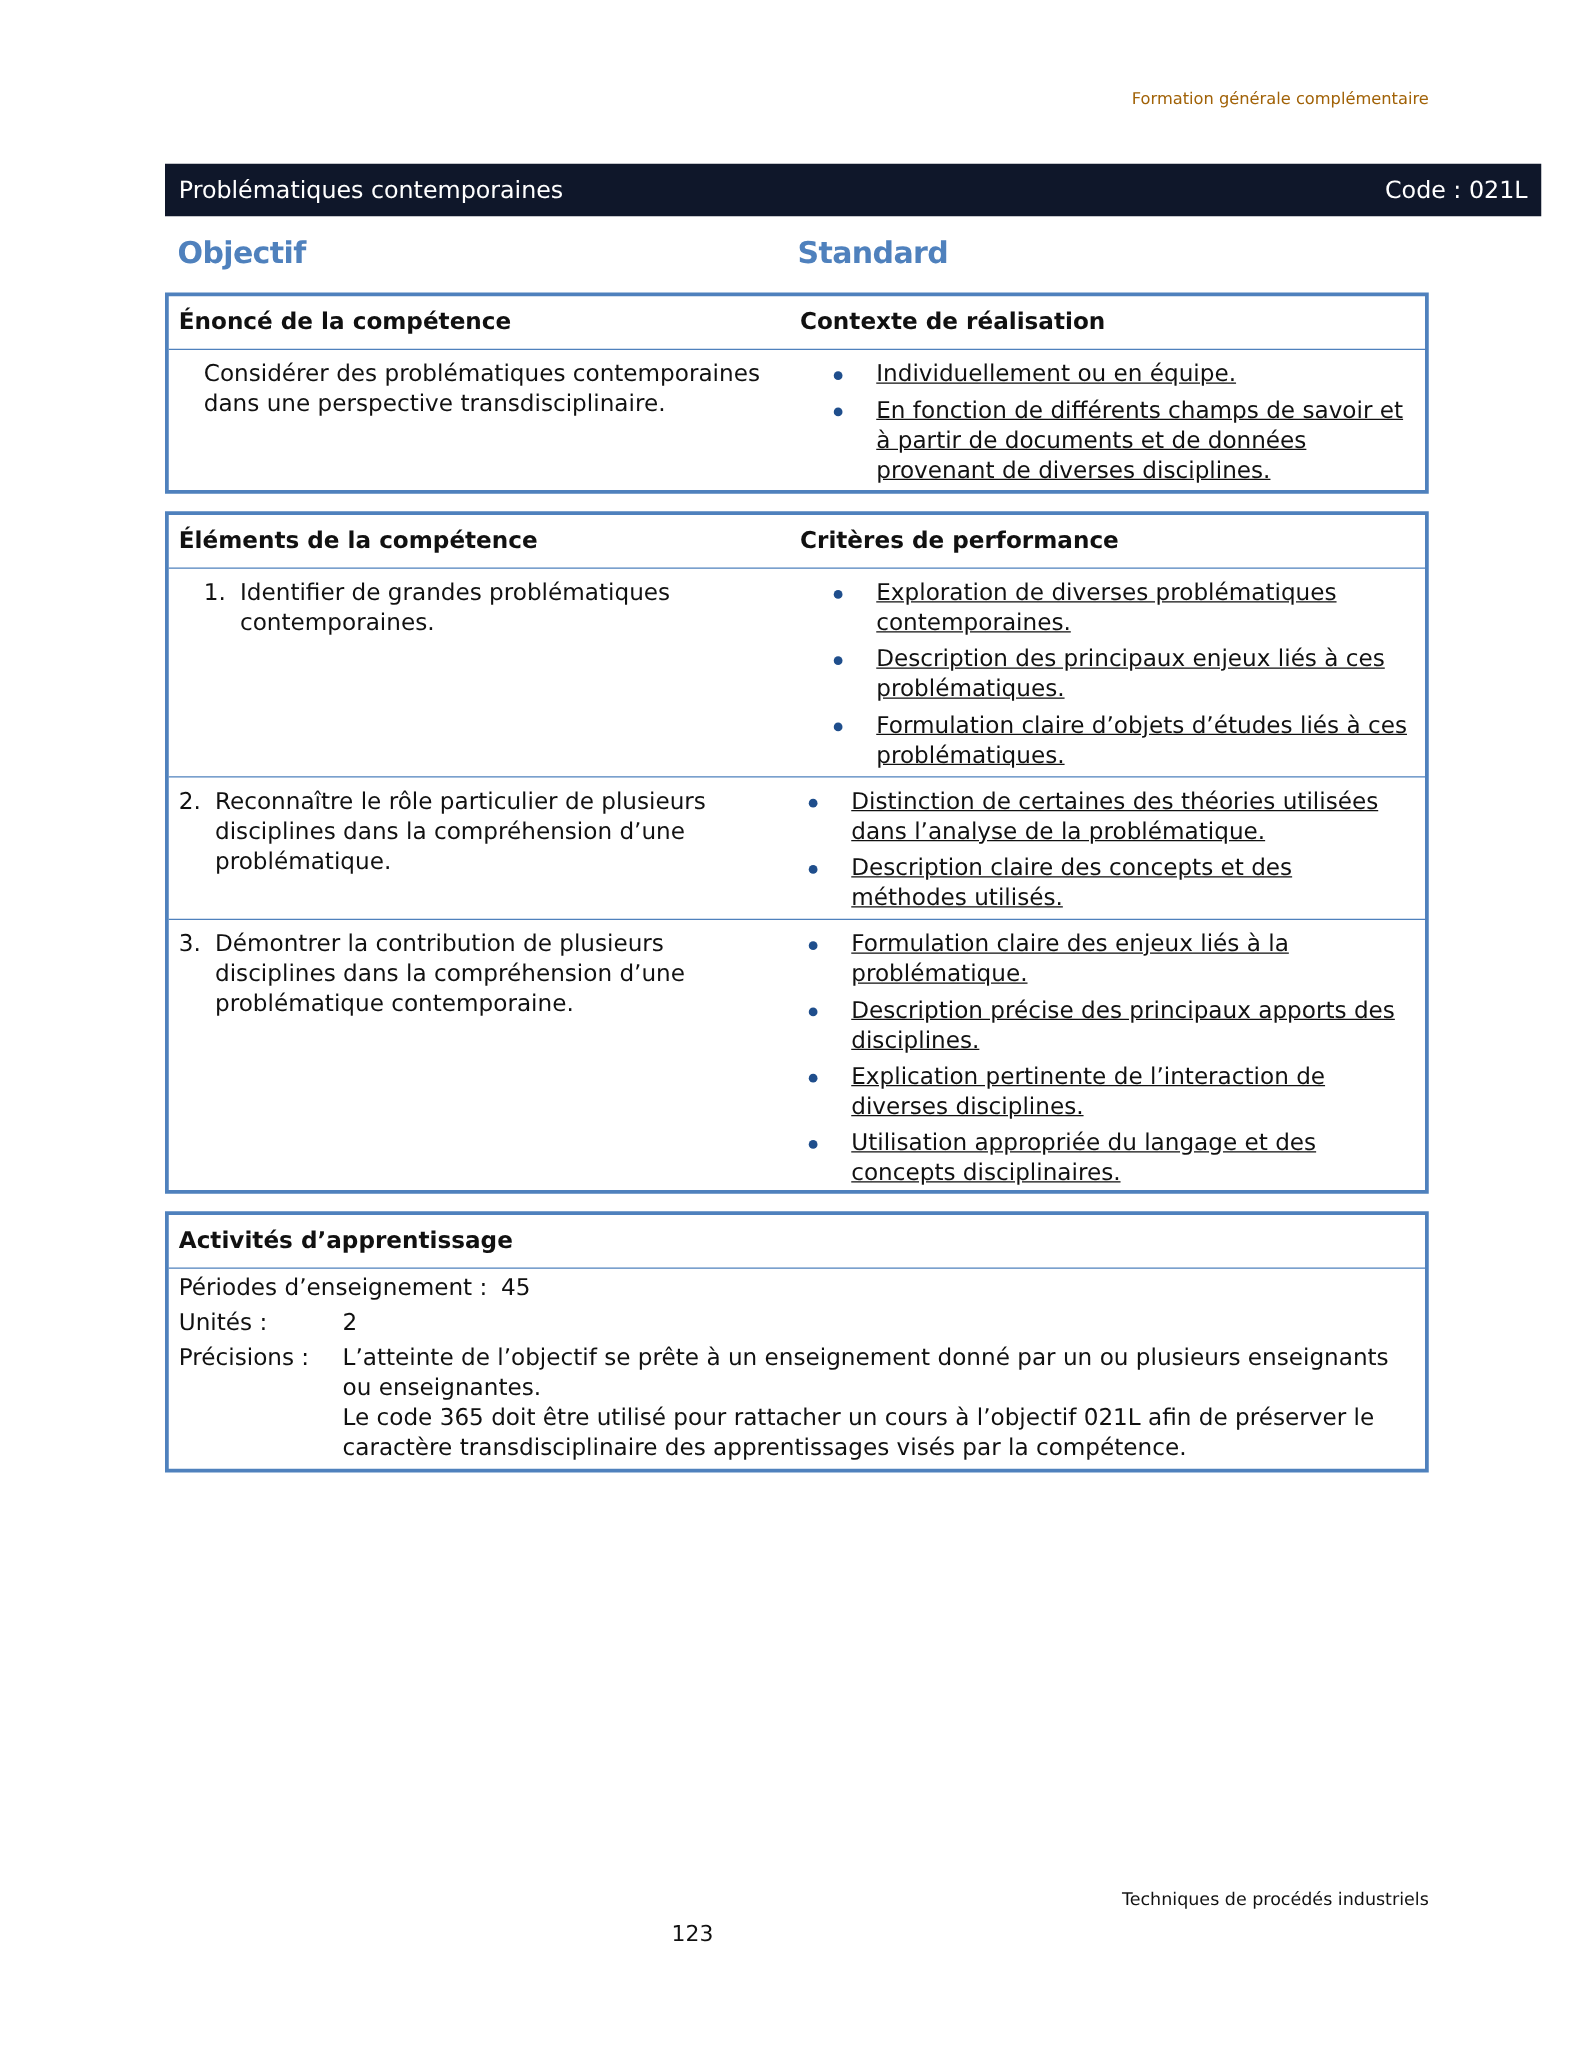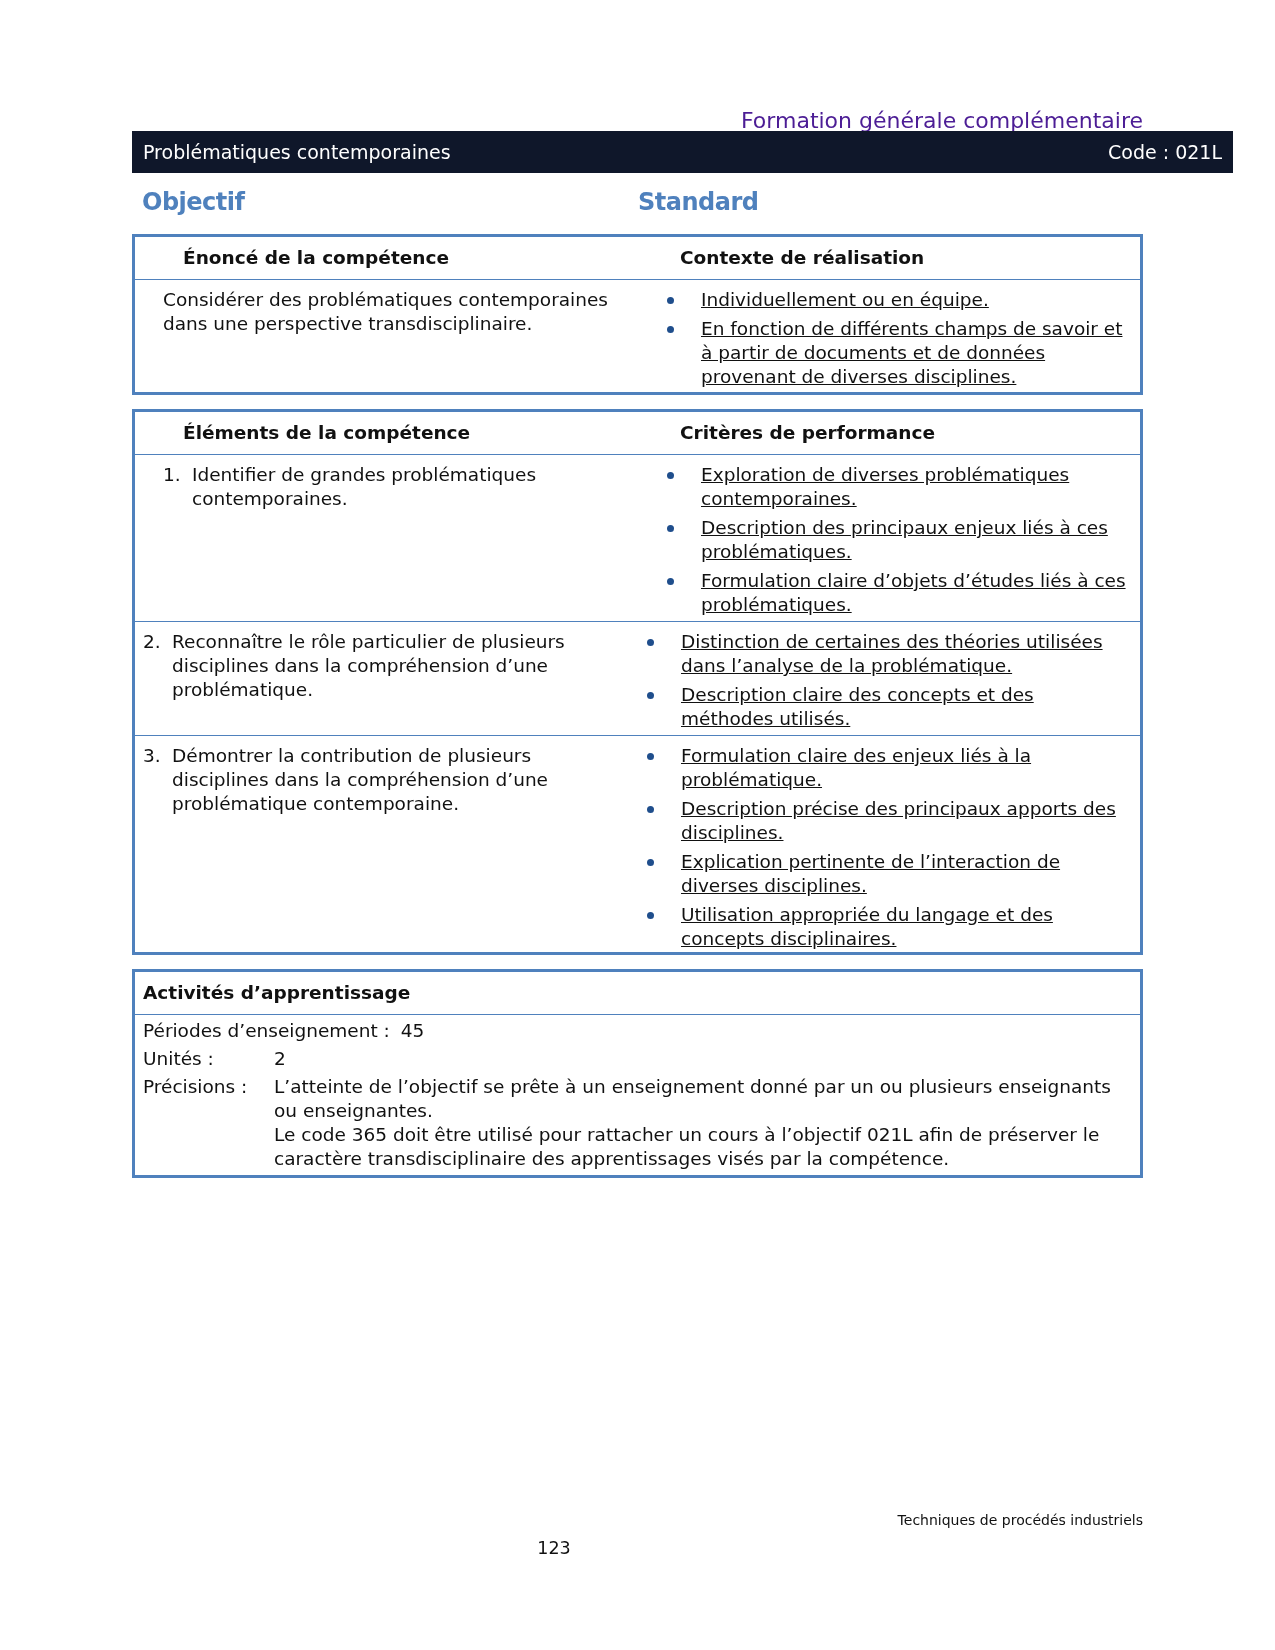--- a/index.html
+++ b/index.html
@@ -1,38 +1,38 @@
 <!DOCTYPE html>
 <html><head>
 <meta charset="utf-8">
 <style>
   * { box-sizing: border-box; margin: 0; padding: 0; }
   html, body { width: 1275px; height: 1650px; background: #ffffff; }
   body { position: relative; font-family: "DejaVu Sans", sans-serif; color: #111; font-size: 18.5px; }
   .running-head {
     position: absolute; right: 132px; top: 72px;
-    color: #4c1d95; font-size: 22px; margin-top: 36px;
+    color: #a16207; font-size: 13px;
   }
   .title-bar {
     position: absolute; left: 132px; top: 131px; width: 1101px; height: 42px;
     background: #0f172a; color: #ffffff; display: flex; align-items: center;
     justify-content: space-between; padding: 0 11px; font-size: 19px;
   }
   .section-heads { position: absolute; top: 188px; left: 132px; width: 1011px; }
   .section-heads .h {
     position: absolute; top: 0; color: #4f81bd; font-weight: bold; font-size: 24px;
     font-family: "DejaVu Sans", sans-serif; letter-spacing: -0.5px;
   }
   .box {
     position: absolute; left: 132px; width: 1011px;
     border: 3px solid #4f81bd; background: #fff;
   }
   .row { display: flex; border-top: 1.5px solid #4f81bd; }
   .row:first-child { border-top: none; }
-  .row.head { border-bottom: 0; margin-left: 40px; }
+  .row.head { border-bottom: 0; }
   .row.head + .row { border-top: 1.5px solid #4f81bd; padding-left: 20px; }
   .cell-l { width: 497px; padding: 8px 8px; }
   .cell-r { flex: 1; padding: 8px 8px 6px 8px; }
   .hd { font-weight: bold; font-size: 18.5px; padding-top: 10px; padding-bottom: 11px; }
   .txt { line-height: 24px; }
   ul.bul { list-style: none; text-decoration: underline; }
   ul.bul li { position: relative; padding-left: 41px; line-height: 24px; margin-bottom: 5px; }
   ul.bul li:last-child { margin-bottom: 0; }
   ul.bul li .dot {
     position: absolute; left: 7px; top: 9px; width: 7px; height: 7px; border-radius: 50%;

